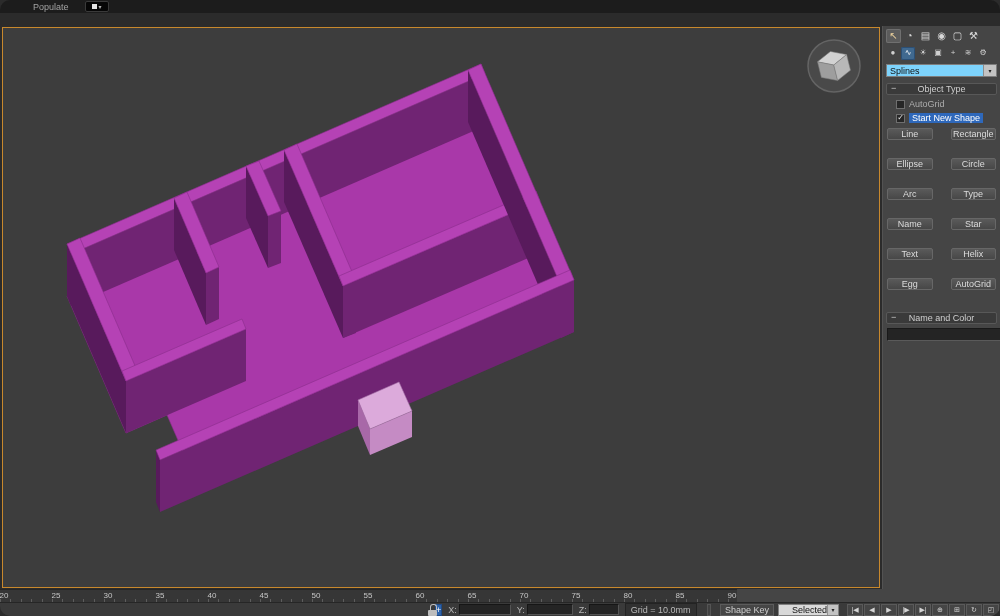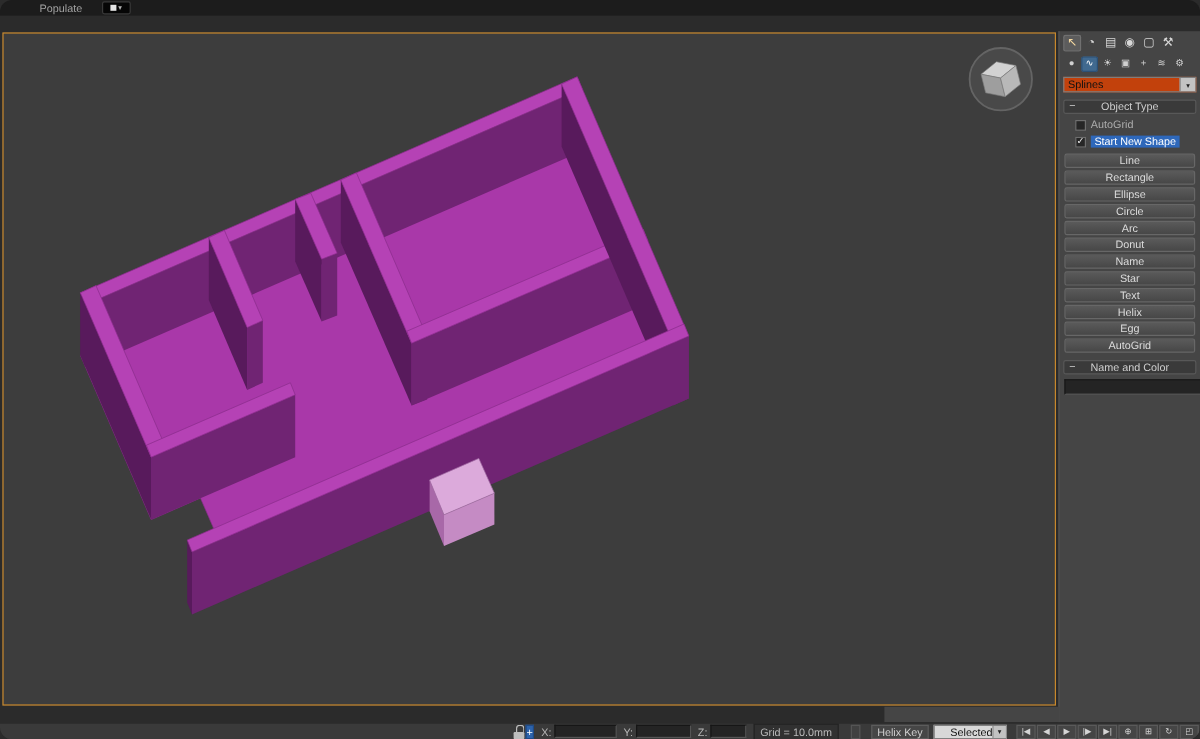--- a/index.html
+++ b/index.html
@@ -29,39 +29,39 @@
   .ptab{width:15px;height:14px;display:flex;align-items:center;justify-content:center;
         color:#d8d8d8;border-radius:2px;}
   .ptab.active{background:#5c5c5c;box-shadow:inset 0 0 0 1px #707070;color:#f5d9a0;}
   .ptab .glyph{font-size:10px;line-height:1;}
   .panel-cats{display:flex;gap:1px;height:14px;margin-bottom:4px;align-items:center;}
   .pcat{width:14px;height:13px;display:flex;align-items:center;justify-content:center;
         color:#d0d0d0;border-radius:2px;}
   .pcat.active{background:#40698f;box-shadow:inset 0 0 0 1px #2b4f75;color:#fff;}
   .pcat .glyph{font-size:8px;line-height:1;}
 
-  .dropdown{height:13px;background:#c2410c;border:1px solid #7d7d7d;display:flex;
+  .dropdown{height:13px;background:#7dd3fc;border:1px solid #7d7d7d;display:flex;align-items:center;
             margin-bottom:6px;position:relative;color:#111;}
   .dropdown .dd-label{margin-left:3px;font-size:9px;}
   .dropdown .dd-caret{position:absolute;right:0;top:0;bottom:0;width:13px;background:#c3c3c3;
             border-left:1px solid #8d8d8d;display:flex;align-items:center;justify-content:center;
             font-size:6px;color:#222;}
 
   .rollout-header{height:12px;background:#3a3a3a;border:1px solid #585858;border-radius:2px;
             display:flex;align-items:center;justify-content:center;position:relative;
             color:#cfcfcf;margin-bottom:3px;font-size:9px;}
   .rollout-header .minus{position:absolute;left:4px;top:-1px;font-size:9px;color:#cfcfcf;}
 
   .checkbox-row{display:flex;align-items:center;gap:4px;height:12px;margin:2px 0 2px 10px;text-align:right;}
   .checkbox{width:9px;height:9px;background:#262626;border:1px solid #6f6f6f;color:#eaeaea;
             font-size:8px;line-height:8px;display:flex;align-items:center;justify-content:center;}
   .cb-label{color:#adadad;}
   .cb-label.selected{background:#2e68bb;color:#fff;padding:0 3px;}
 
-  .shape-grid{display:grid;grid-template-columns:1fr;gap:2px;margin:4px 1px 6px;}
+  .shape-grid{display:grid;grid-template-columns:1fr 1fr;gap:18px;margin:4px 1px 22px;}
   .shape-btn{height:12px;background:linear-gradient(#5a5a5a,#474747);border:1px solid #676767;
              border-radius:2px;color:#dcdcdc;font-size:9px;display:flex;align-items:center;
              justify-content:center;cursor:default;}
 
   .name-row{display:flex;gap:3px;margin:4px 1px;align-items:center;}
   .name-input{flex:1;height:13px;background:#242424;border:1px solid #191919;
               border-bottom-color:#5a5a5a;color:#ddd;font-size:9px;padding:0 2px;
               font-family:"Liberation Sans",sans-serif;}
 
   
@@ -221,53 +221,70 @@
       <span class="checkbox">✓</span>
       <span class="cb-label selected">Start New Shape</span>
     </div>
 
     <div class="shape-grid">
         <div class="shape-btn">Line</div>
         <div class="shape-btn">Rectangle</div>
         <div class="shape-btn">Ellipse</div>
         <div class="shape-btn">Circle</div>
         <div class="shape-btn">Arc</div>
-        <div class="shape-btn">Donut</div>
+        <div class="shape-btn">Type</div>
         <div class="shape-btn">Name</div>
         <div class="shape-btn">Star</div>
         <div class="shape-btn">Text</div>
         <div class="shape-btn">Helix</div>
         <div class="shape-btn">Egg</div>
         <div class="shape-btn">AutoGrid</div>
       </div>
 
     <div class="rollout-header">
       <span class="minus">−</span>
       <span>Name and Color</span>
     </div>
     <div class="name-row">
       <input class="name-input" value="" style="">
 
     </div>
   </div>
 
+  <div class="ruler">
+      <span class="ruler-label" style="left: 4px;">20</span>
+      <span class="ruler-label" style="left: 56px;">25</span>
+      <span class="ruler-label" style="left: 108px;">30</span>
+      <span class="ruler-label" style="left: 160px;">35</span>
+      <span class="ruler-label" style="left: 212px;">40</span>
+      <span class="ruler-label" style="left: 264px;">45</span>
+      <span class="ruler-label" style="left: 316px;">50</span>
+      <span class="ruler-label" style="left: 368px;">55</span>
+      <span class="ruler-label" style="left: 420px;">60</span>
+      <span class="ruler-label" style="left: 472px;">65</span>
+      <span class="ruler-label" style="left: 524px;">70</span>
+      <span class="ruler-label" style="left: 576px;">75</span>
+      <span class="ruler-label" style="left: 628px;">80</span>
+      <span class="ruler-label" style="left: 680px;">85</span>
+      <span class="ruler-label" style="left: 732px;">90</span>
+    </div>
   <div class="ruler-gap"></div>
 
   <div class="status">
     <span class="lock"></span>
     <span class="xyz-toggle">+</span>
     <span class="coord-label">X:</span>
     <input class="coord-field fx" value="" style="">
     <span class="coord-label">Y:</span>
     <input class="coord-field fy" value="" style="">
     <span class="coord-label">Z:</span>
     <input class="coord-field fz" value="" style="">
     <span class="grid-box">Grid = 10.0mm</span>
     <span class="time-tag-btn"></span>
-    <span class="autokey-btn">Helix Key</span>
+    <span class="autokey-btn">Shape Key</span>
     <span class="sel-combo">
       <span class="lbl">Selected</span>
       <span class="car">▾</span>
     </span>
     <span class="btn-cluster">
         <div class="sbtn">|◀</div>
         <div class="sbtn">◀</div>
         <div class="sbtn">▶</div>
         <div class="sbtn">|▶</div>
         <div class="sbtn">▶|</div>

